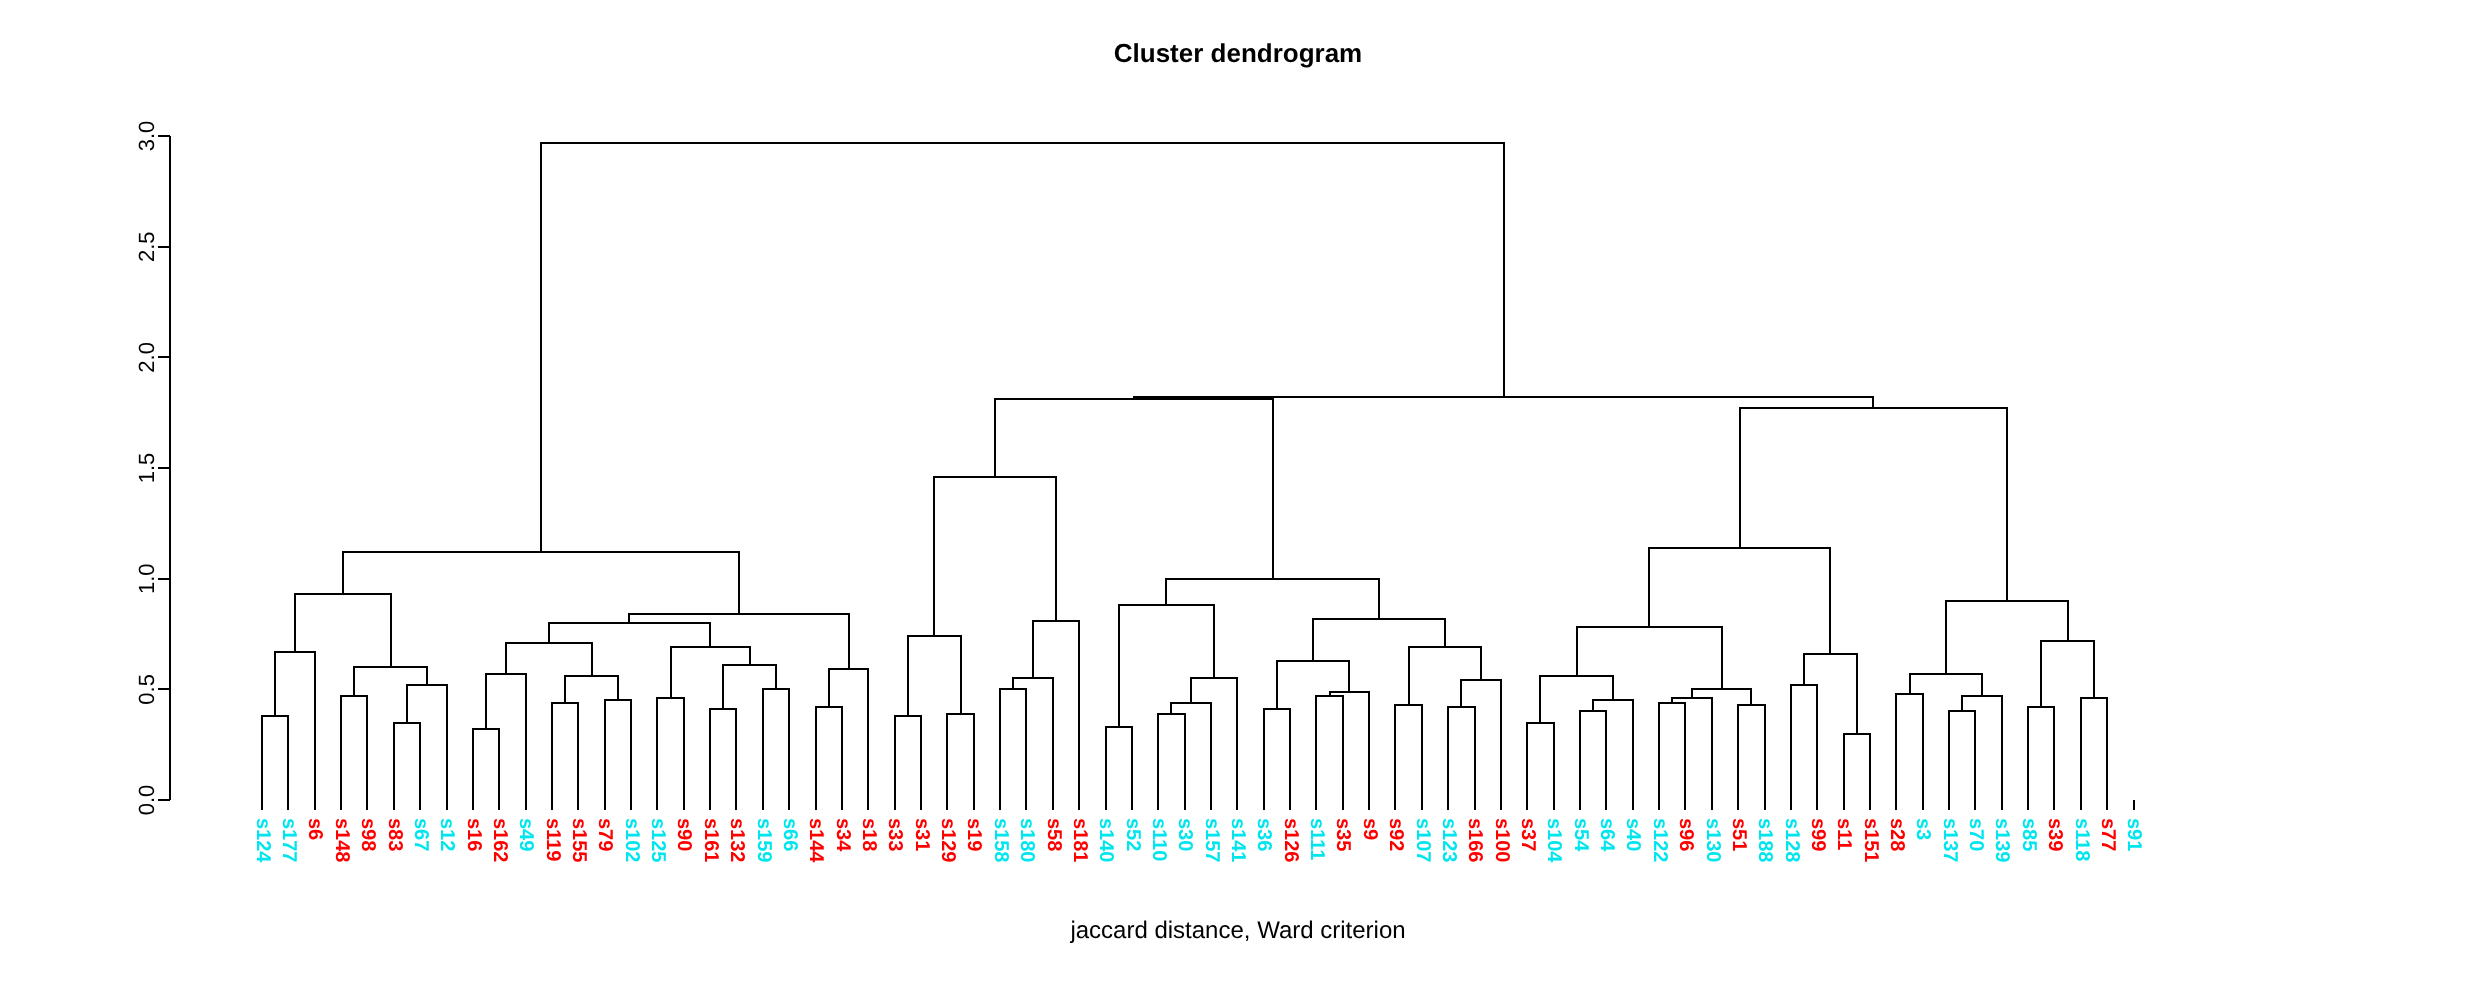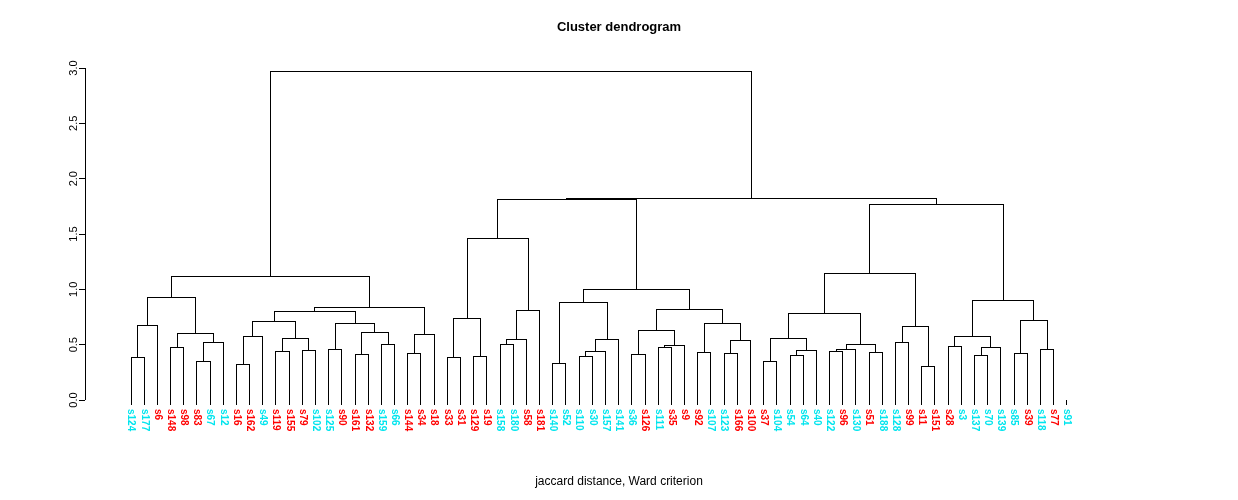--- a/index.html
+++ b/index.html
@@ -31,21 +31,20 @@
     letter-spacing: 0px;
   }
   #x-caption {
     position: absolute;
     top: 458px;
     left: 0;
     width: 1238px;
     text-align: center;
     font-size: 12px;
     color: #000000;
-    margin-top: 16px;
   }
   svg#dendro {
     position: absolute;
     top: 0;
     left: 0;
   }
   .branch {
     stroke: #000000;
     stroke-width: 1;
     fill: none;

